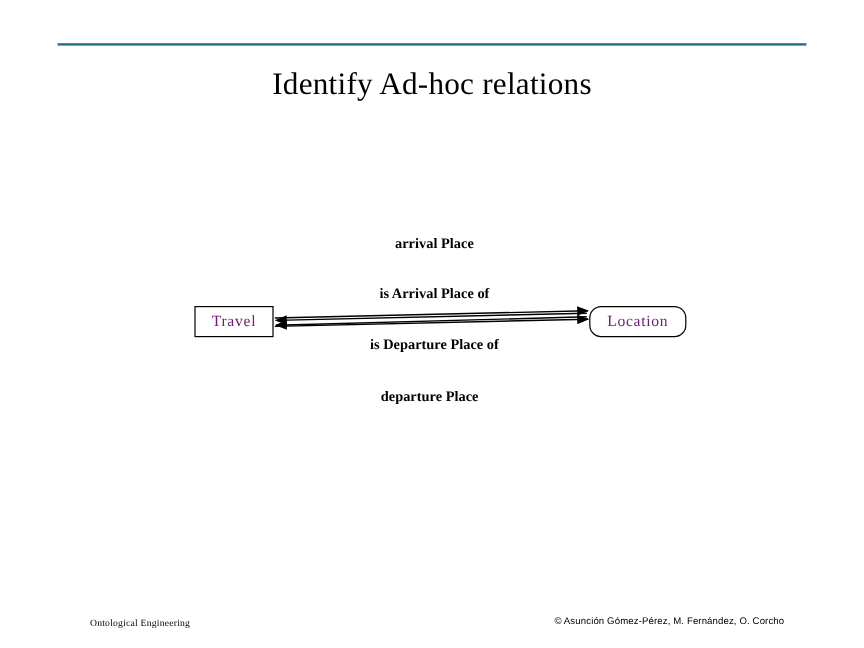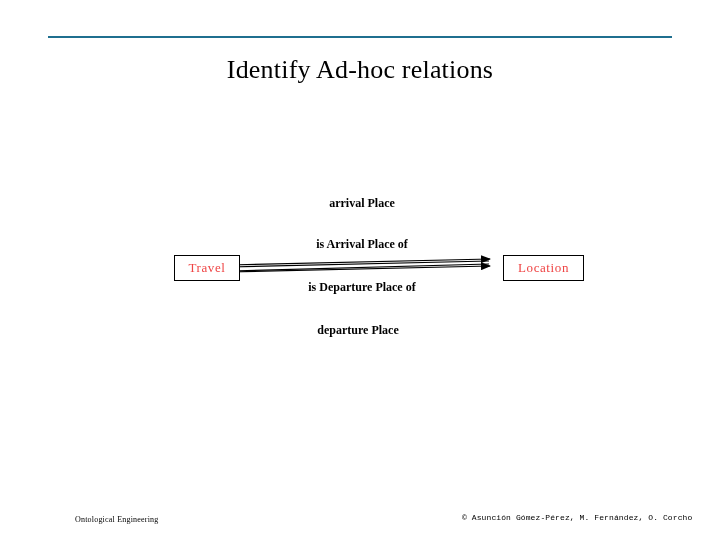--- a/index.html
+++ b/index.html
@@ -54,35 +54,35 @@
   .node-box {
     position: absolute;
     border: 1px solid #000000;
     background: #ffffff;
     box-sizing: border-box;
     display: flex;
     align-items: center;
     justify-content: center;
     font-family: "Liberation Serif", serif;
     font-size: 13px;
-    color: #ef4444;
+    color: #701a75;
     letter-spacing: 0.6px;
-    margin-left: 12px;
   }
   #node-travel {
     left: 162px;
     top: 255px;
     width: 66px;
     height: 26px;
   }
   #node-location {
     left: 491px;
     top: 255px;
     width: 81px;
     height: 26px;
+    border-radius: 10px;
   }
   .edge-label {
     position: absolute;
     font-family: "Liberation Serif", serif;
     color: #000000;
     white-space: nowrap;
     font-weight: bold;
     font-size: 12px;
   }
   #label-arrival-place {
@@ -121,21 +121,21 @@
     font-family: "Liberation Serif", serif;
     font-size: 8px;
     color: #000000;
     letter-spacing: 0.2px;
     margin-left: 27px;
   }
   #footer-right {
     position: absolute;
     left: 462px;
     top: 513px;
-    font-family: Liberation Mono, monospace;
+    font-family: Liberation Sans, sans-serif;
     font-size: 8px;
     color: #000000;
     letter-spacing: 0.1px;
   }
 </style>
 </head>
 <body>
 
 <div id="slide">
 

